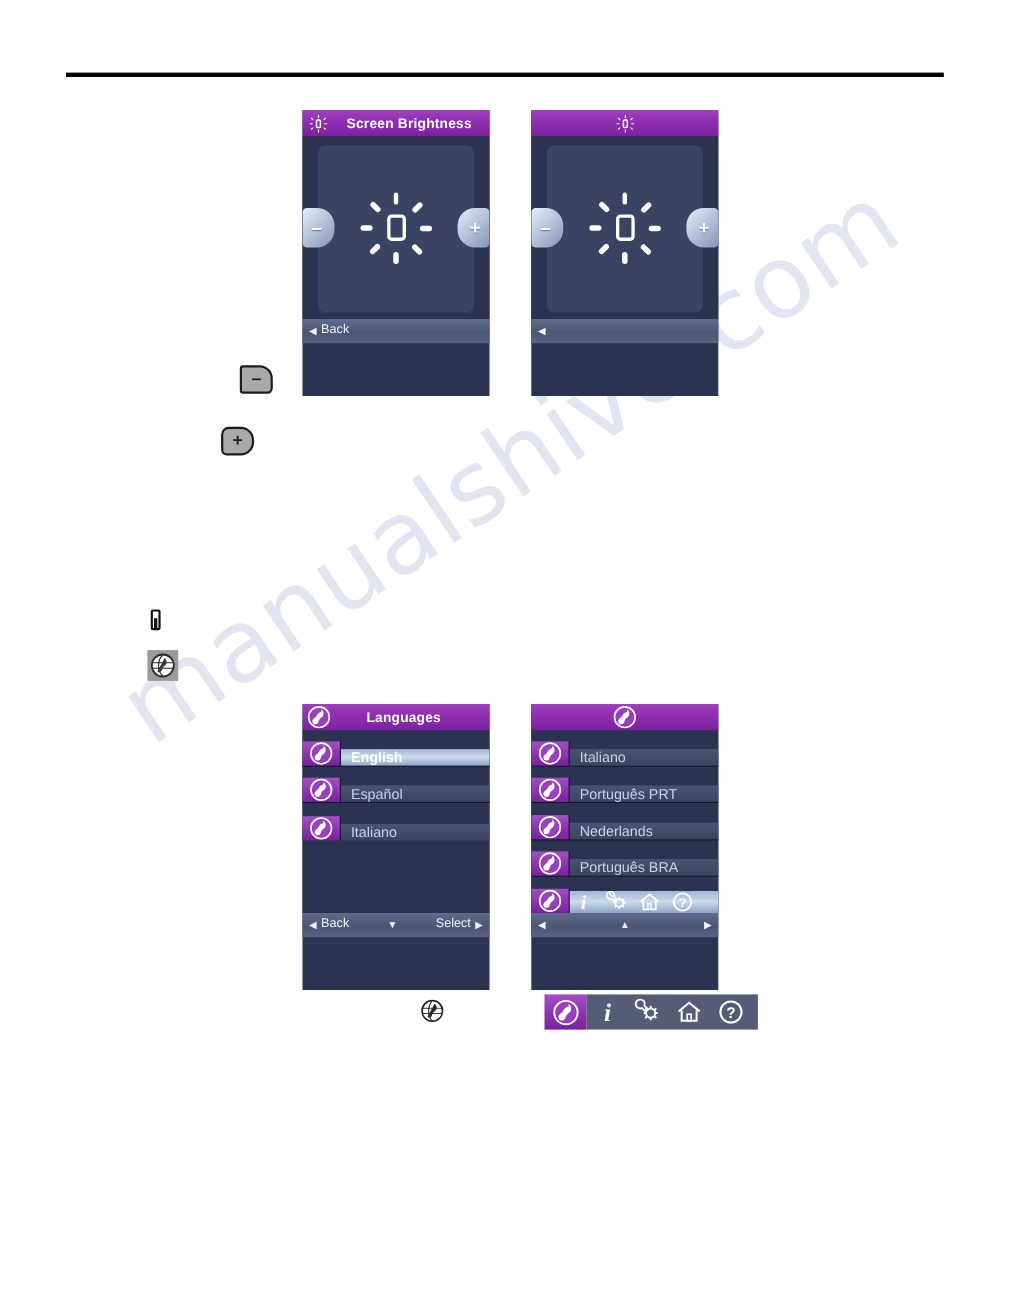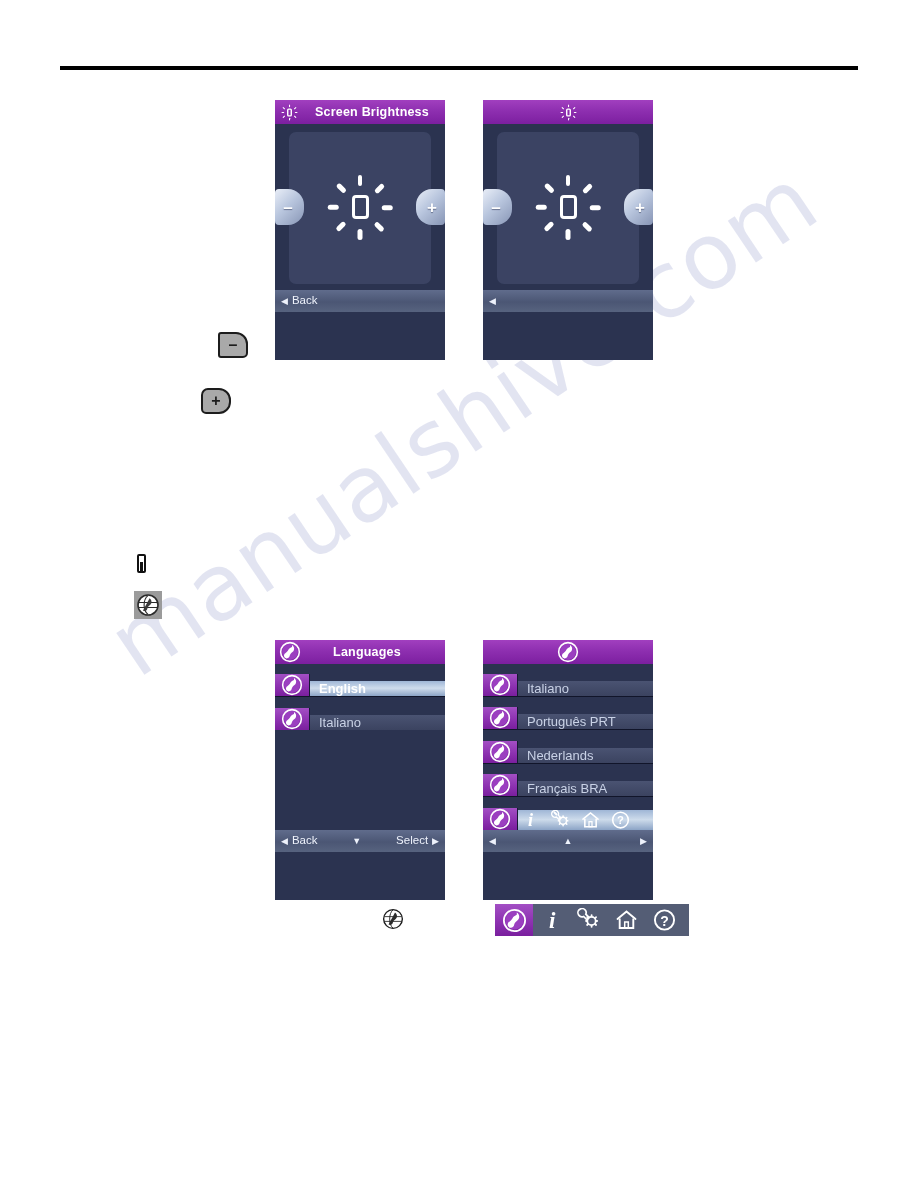--- a/index.html
+++ b/index.html
@@ -484,20 +484,30 @@
       <div class="lang-icon-cell">
         <svg class="globe" width="22" height="22" viewBox="0 0 24 24" aria-hidden="true">
           <circle cx="12" cy="12" r="10.2" fill="none" stroke="#ffffff" stroke-width="1.7"></circle>
           <circle cx="12" cy="12" r="8.6" fill="#9b3fc0"></circle>
           <path d="M14.2 4.4c1.9 1.2 2.8 3.4 2.1 5.5-.6 1.9-2.4 2.6-3.6 4-1.1 1.3-.9 3.1-2 4.2-1.1 1.1-2.9 1.2-4.1.3-1-.8-1.4-2.2-1-3.4.5-1.5 2-2.2 3.1-3.3 1.2-1.2 1.6-3 3-3.9 .8-.5 1.7-.8 2.5-1.3z" fill="#ffffff"></path>
         </svg>
       </div>
       <div class="lang-label-cell">English</div>
     </div>
 
+    <div class="lang-row">
+      <div class="lang-icon-cell">
+        <svg class="globe" width="22" height="22" viewBox="0 0 24 24" aria-hidden="true">
+          <circle cx="12" cy="12" r="10.2" fill="none" stroke="#ffffff" stroke-width="1.7"></circle>
+          <circle cx="12" cy="12" r="8.6" fill="#9b3fc0"></circle>
+          <path d="M14.2 4.4c1.9 1.2 2.8 3.4 2.1 5.5-.6 1.9-2.4 2.6-3.6 4-1.1 1.3-.9 3.1-2 4.2-1.1 1.1-2.9 1.2-4.1.3-1-.8-1.4-2.2-1-3.4.5-1.5 2-2.2 3.1-3.3 1.2-1.2 1.6-3 3-3.9 .8-.5 1.7-.8 2.5-1.3z" fill="#ffffff"></path>
+        </svg>
+      </div>
+      <div class="lang-label-cell">Español</div>
+    </div>
 
 
 
     <div class="lang-row">
       <div class="lang-icon-cell">
         <svg class="globe" width="22" height="22" viewBox="0 0 24 24" aria-hidden="true">
           <circle cx="12" cy="12" r="10.2" fill="none" stroke="#ffffff" stroke-width="1.7"></circle>
           <circle cx="12" cy="12" r="8.6" fill="#9b3fc0"></circle>
           <path d="M14.2 4.4c1.9 1.2 2.8 3.4 2.1 5.5-.6 1.9-2.4 2.6-3.6 4-1.1 1.3-.9 3.1-2 4.2-1.1 1.1-2.9 1.2-4.1.3-1-.8-1.4-2.2-1-3.4.5-1.5 2-2.2 3.1-3.3 1.2-1.2 1.6-3 3-3.9 .8-.5 1.7-.8 2.5-1.3z" fill="#ffffff"></path>
         </svg>
@@ -572,21 +582,21 @@
     </div>
 
     <div class="lang-row">
       <div class="lang-icon-cell">
         <svg class="globe" width="22" height="22" viewBox="0 0 24 24" aria-hidden="true">
           <circle cx="12" cy="12" r="10.2" fill="none" stroke="#ffffff" stroke-width="1.7"></circle>
           <circle cx="12" cy="12" r="8.6" fill="#9b3fc0"></circle>
           <path d="M14.2 4.4c1.9 1.2 2.8 3.4 2.1 5.5-.6 1.9-2.4 2.6-3.6 4-1.1 1.3-.9 3.1-2 4.2-1.1 1.1-2.9 1.2-4.1.3-1-.8-1.4-2.2-1-3.4.5-1.5 2-2.2 3.1-3.3 1.2-1.2 1.6-3 3-3.9 .8-.5 1.7-.8 2.5-1.3z" fill="#ffffff"></path>
         </svg>
       </div>
-      <div class="lang-label-cell">Français BRA</div>
+      <div class="lang-label-cell">Português BRA</div>
     </div>
 
     <div class="lang-row toolbar-row">
       <div class="lang-icon-cell">
         <svg class="globe" width="22" height="22" viewBox="0 0 24 24" aria-hidden="true">
           <circle cx="12" cy="12" r="10.2" fill="none" stroke="#ffffff" stroke-width="1.7"></circle>
           <circle cx="12" cy="12" r="8.6" fill="#9b3fc0"></circle>
           <path d="M14.2 4.4c1.9 1.2 2.8 3.4 2.1 5.5-.6 1.9-2.4 2.6-3.6 4-1.1 1.3-.9 3.1-2 4.2-1.1 1.1-2.9 1.2-4.1.3-1-.8-1.4-2.2-1-3.4.5-1.5 2-2.2 3.1-3.3 1.2-1.2 1.6-3 3-3.9 .8-.5 1.7-.8 2.5-1.3z" fill="#ffffff"></path>
         </svg>
       </div>

